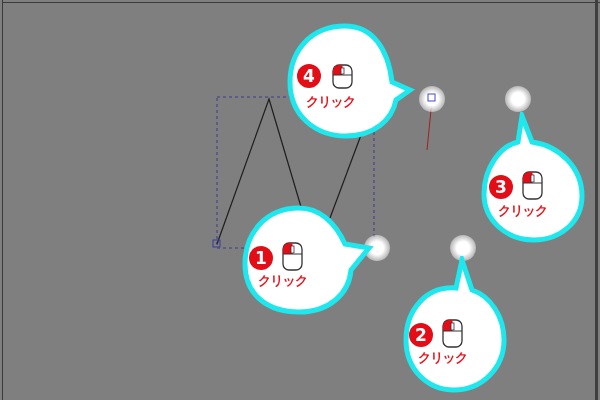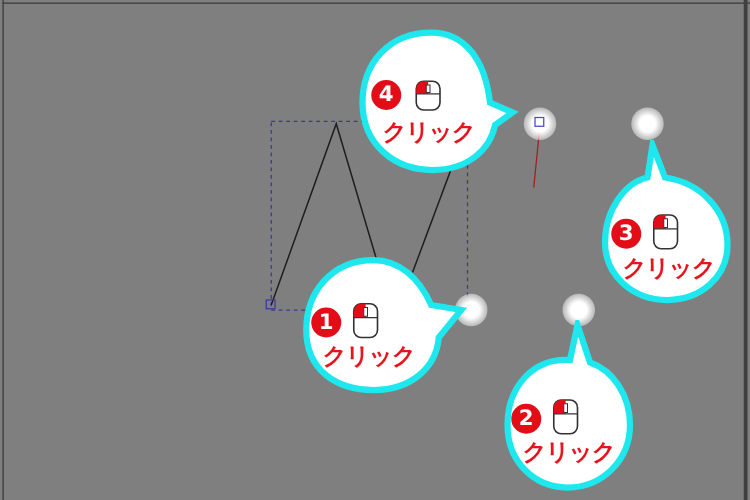--- a/index.html
+++ b/index.html
@@ -5,21 +5,21 @@
   html, body { margin: 0; padding: 0; }
   body { width: 600px; height: 400px; overflow: hidden; background: #7f7f7f; position: relative; font-family: "DejaVu Sans", sans-serif; }
   .canvas { position: absolute; left: 0; top: 0; width: 600px; height: 400px; background: #7f7f7f; }
   .frame-left { position: absolute; left: 2px; top: 0; width: 1px; height: 400px; background: #3a3a3a; }
   .frame-top { position: absolute; left: 2px; top: 2px; width: 598px; height: 1px; background: #3a3a3a; }
   .frame-right { position: absolute; left: 595px; top: 0; width: 3px; height: 400px; background: #3f3f3f; }
   svg.drawing { position: absolute; left: 0; top: 0; }
   .glow { position: absolute; width: 26px; height: 26px; border-radius: 50%;
           background: radial-gradient(circle, #ffffff 0%, #ffffff 35%, rgba(255,255,255,0.6) 60%, rgba(255,255,255,0) 100%); }
   .bubble { position: absolute; }
-  .bubble-label { position: absolute; font-weight: bold; color: #e8141c; font-size: 19px; letter-spacing: -1px; white-space: nowrap; }
+  .bubble-label { position: absolute; font-weight: bold; color: #e8141c; font-size: 13px; letter-spacing: -1px; white-space: nowrap; }
   .num { position: absolute; width: 24px; height: 24px; border-radius: 50%; background: #e20d16; color: #fff; font-weight: bold; font-size: 17px; text-align: center; line-height: 24px; }
   .mouse { position: absolute; }
 </style>
 </head>
 <body>
 
 <div class="canvas"></div>
 <div class="frame-left"></div>
 <div class="frame-top"></div>
 <div class="frame-right"></div>

